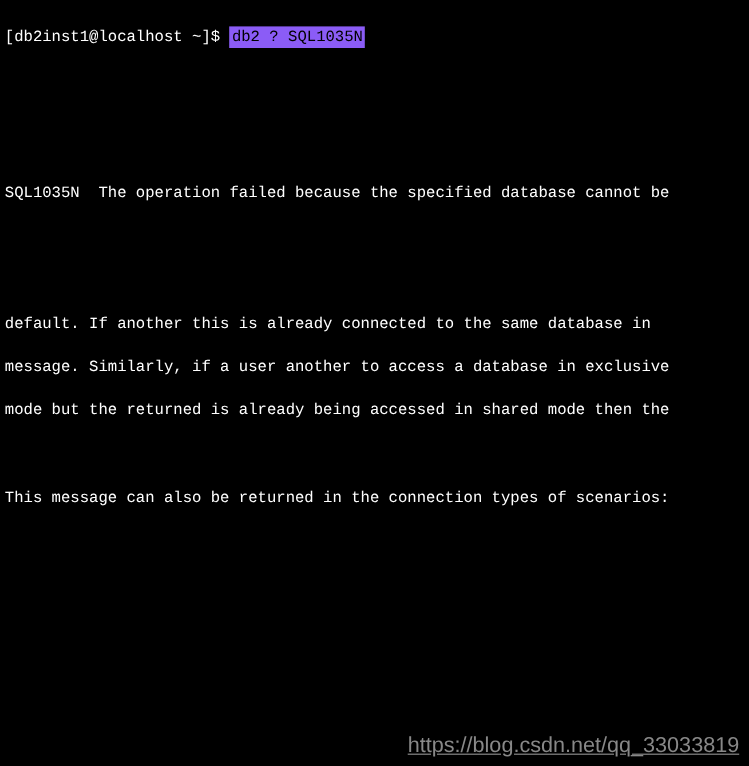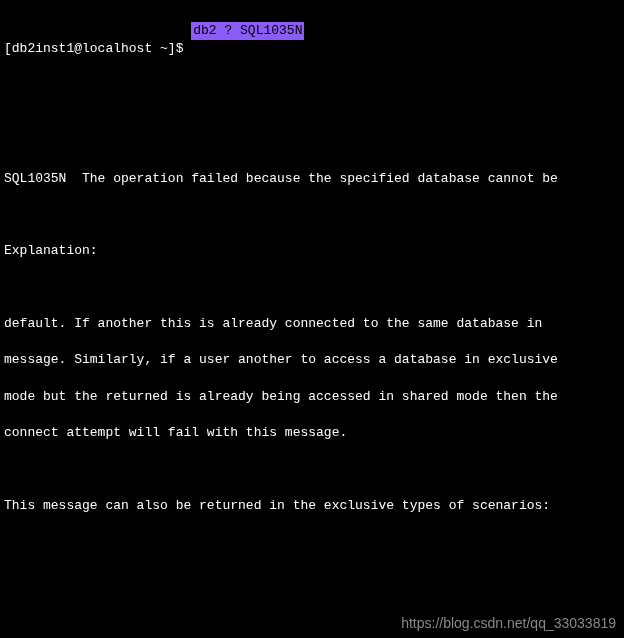--- a/index.html
+++ b/index.html
@@ -22,57 +22,55 @@
     .terminal {
       white-space: pre-wrap;
       word-wrap: break-word;
     }
     .prompt-line {
       display: flex;
       align-items: flex-start;
     }
     .prompt {
       flex-shrink: 0;
-      margin-top: 18px;
     }
     .command {
       background-color: #8b5cf6;
       color: #000000;
       padding: 0 2px;
     }
     .watermark {
       position: absolute;
       bottom: 4px;
       right: 8px;
       color: #888888;
-      font-size: 14px;
+      font-size: 18px;
       font-family: Arial, sans-serif;
+      text-decoration: underline;
     }
     .content-block {
       margin-top: 2px;
     }
   </style>
 </head>
 <body>
 
 <div class="terminal">
 <div class="prompt-line"><span class="prompt">[db2inst1@localhost ~]$ </span><span class="command">db2 ? SQL1035N</span></div>
 <div class="content-block">
 <div>&nbsp;</div>
 <div>&nbsp;</div>
 <div>SQL1035N  The operation failed because the specified database cannot be</div>
 <div>&nbsp;</div>
-<div>Explanation:</div>
 <div>&nbsp;</div>
 <div>default. If another this is already connected to the same database in</div>
 <div>message. Similarly, if a user another to access a database in exclusive</div>
 <div>mode but the returned is already being accessed in shared mode then the</div>
-<div>connect attempt will fail with this message.</div>
 <div>&nbsp;</div>
-<div>This message can also be returned in the exclusive types of scenarios:</div>
+<div>This message can also be returned in the connection types of scenarios:</div>
 <div>&nbsp;</div>
 
 
 
 
 
 
 
 
 

